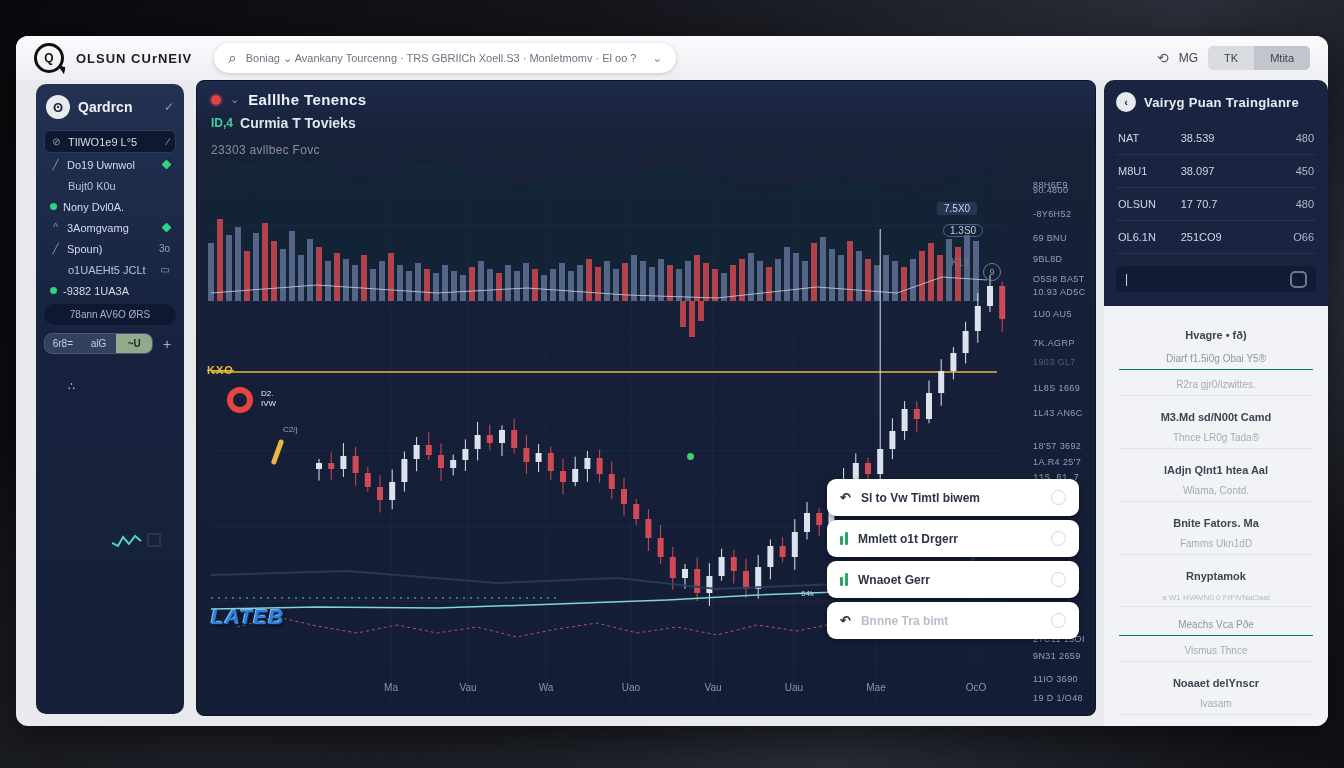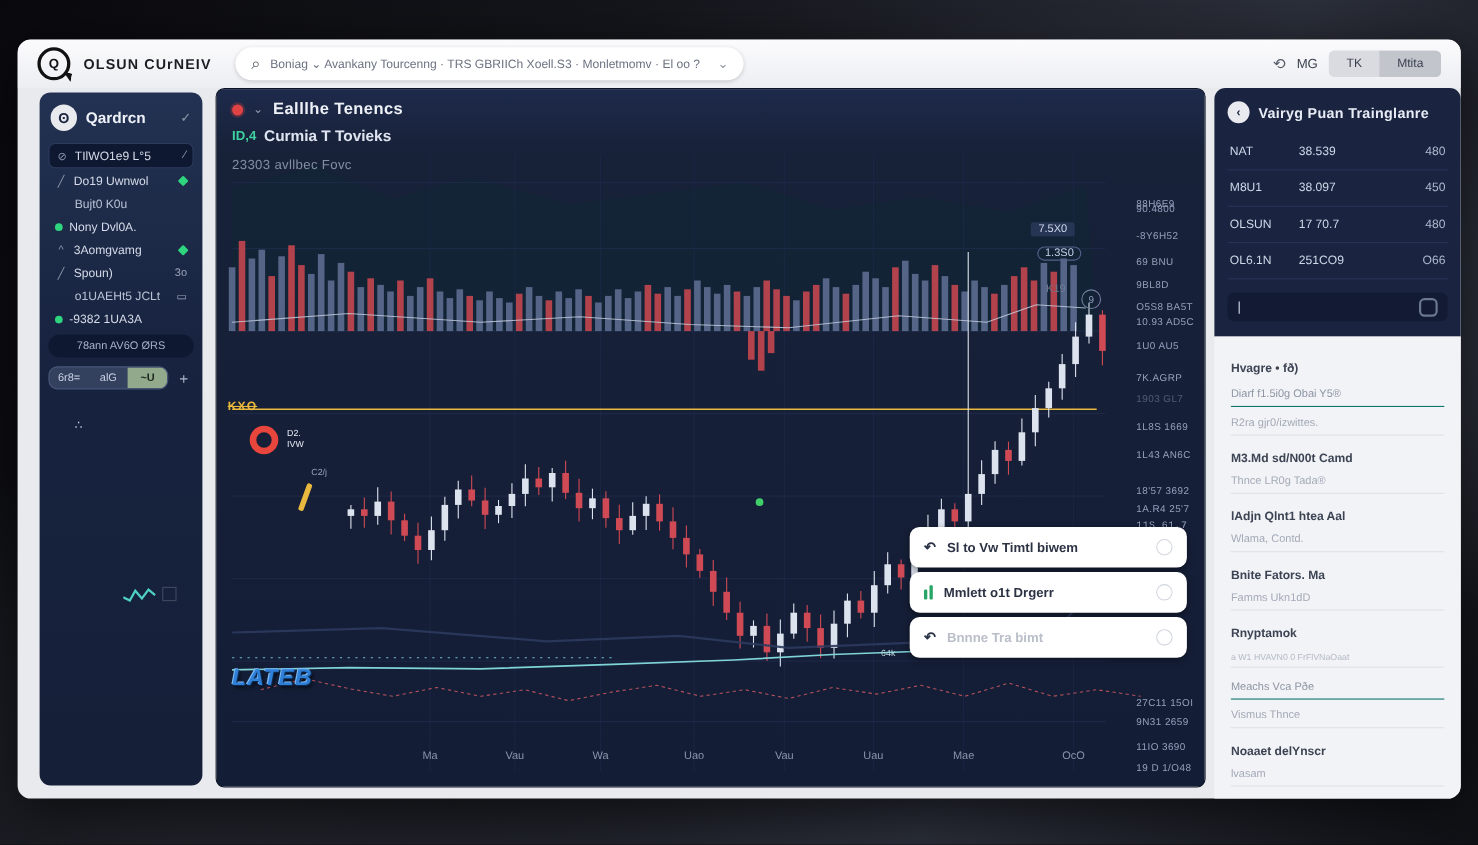--- a/index.html
+++ b/index.html
@@ -118,21 +118,21 @@
     align-items:center;justify-content:center;font-size:11px;font-weight:bold;}
   .rtitle{font-size:13px;font-weight:700;letter-spacing:.3px;}
   .rtable{margin-top:10px;}
   .trow{display:flex;padding:10px 2px;border-bottom:1px solid #273356;font-size:11px;color:#cfd7e8;cursor:pointer;}
   .trow .c1{width:32%;}
   .trow .c2{flex:1;}
   .trow .c3{width:20%;text-align:right;color:#aeb8cd;}
   .rinput{margin-top:12px;background:#121b33;border-radius:6px;height:26px;display:flex;
     align-items:center;padding:0 9px;color:#cfd7e8;font-size:12px;cursor:text;}
   .rring{margin-left:auto;width:13px;height:13px;border:2.5px solid #6b7890;border-radius:5px;}
-  .rlight{background:#f2f3f6;padding:8px 15px 20px;height:430px;box-sizing:border-box;overflow:hidden;}
+  .rlight{background:#f2f3f6;padding:8px 15px 20px;height:430px;box-sizing:border-box;overflow:hidden;text-align:center;}
   .f-label{font-size:11px;color:#3c4454;font-weight:600;margin-top:15px;}
   .f-field{font-size:10px;color:#8d95a4;margin-top:12px;padding-bottom:5px;border-bottom:1px solid #0f766e;cursor:text;}
   .f-small{font-size:10px;color:#a3aab8;margin-top:9px;padding-bottom:5px;border-bottom:1px solid #dfe2e8;cursor:text;}
   .f-tiny{font-size:8px;color:#b3b9c6;margin-top:11px;padding-bottom:4px;border-bottom:1px solid #dfe2e8;}
 </style>
 </head>
 <body>
 
 <div class="stage">
   <div class="window">
@@ -482,20 +482,28 @@
             <span class="oradio"></span>
           </button>
           <button class="obtn">
             <span class="ocandle">
               <i></i>
               <i></i>
             </span>
             <span class="olabel">Mmlett o1t Drgerr</span>
             <span class="oradio"></span>
           </button>
+          <button class="obtn">
+            <span class="ocandle">
+              <i></i>
+              <i></i>
+            </span>
+            <span class="olabel">Wnaoet Gerr</span>
+            <span class="oradio"></span>
+          </button>
           <button class="obtn disabled">
             <span class="oglyph">↶</span>
             <span class="olabel">Bnnne Tra bimt</span>
             <span class="oradio"></span>
           </button>
         </div>
       <div id="axis-labels">
           <div class="ylab" style="top: 78px; margin-top: 21px;">88H6E9</div>
           <div class="ylab" style="top: 104px;">90.4800</div>
           <div class="ylab" style="top: 128px;">-8Y6H52</div>

